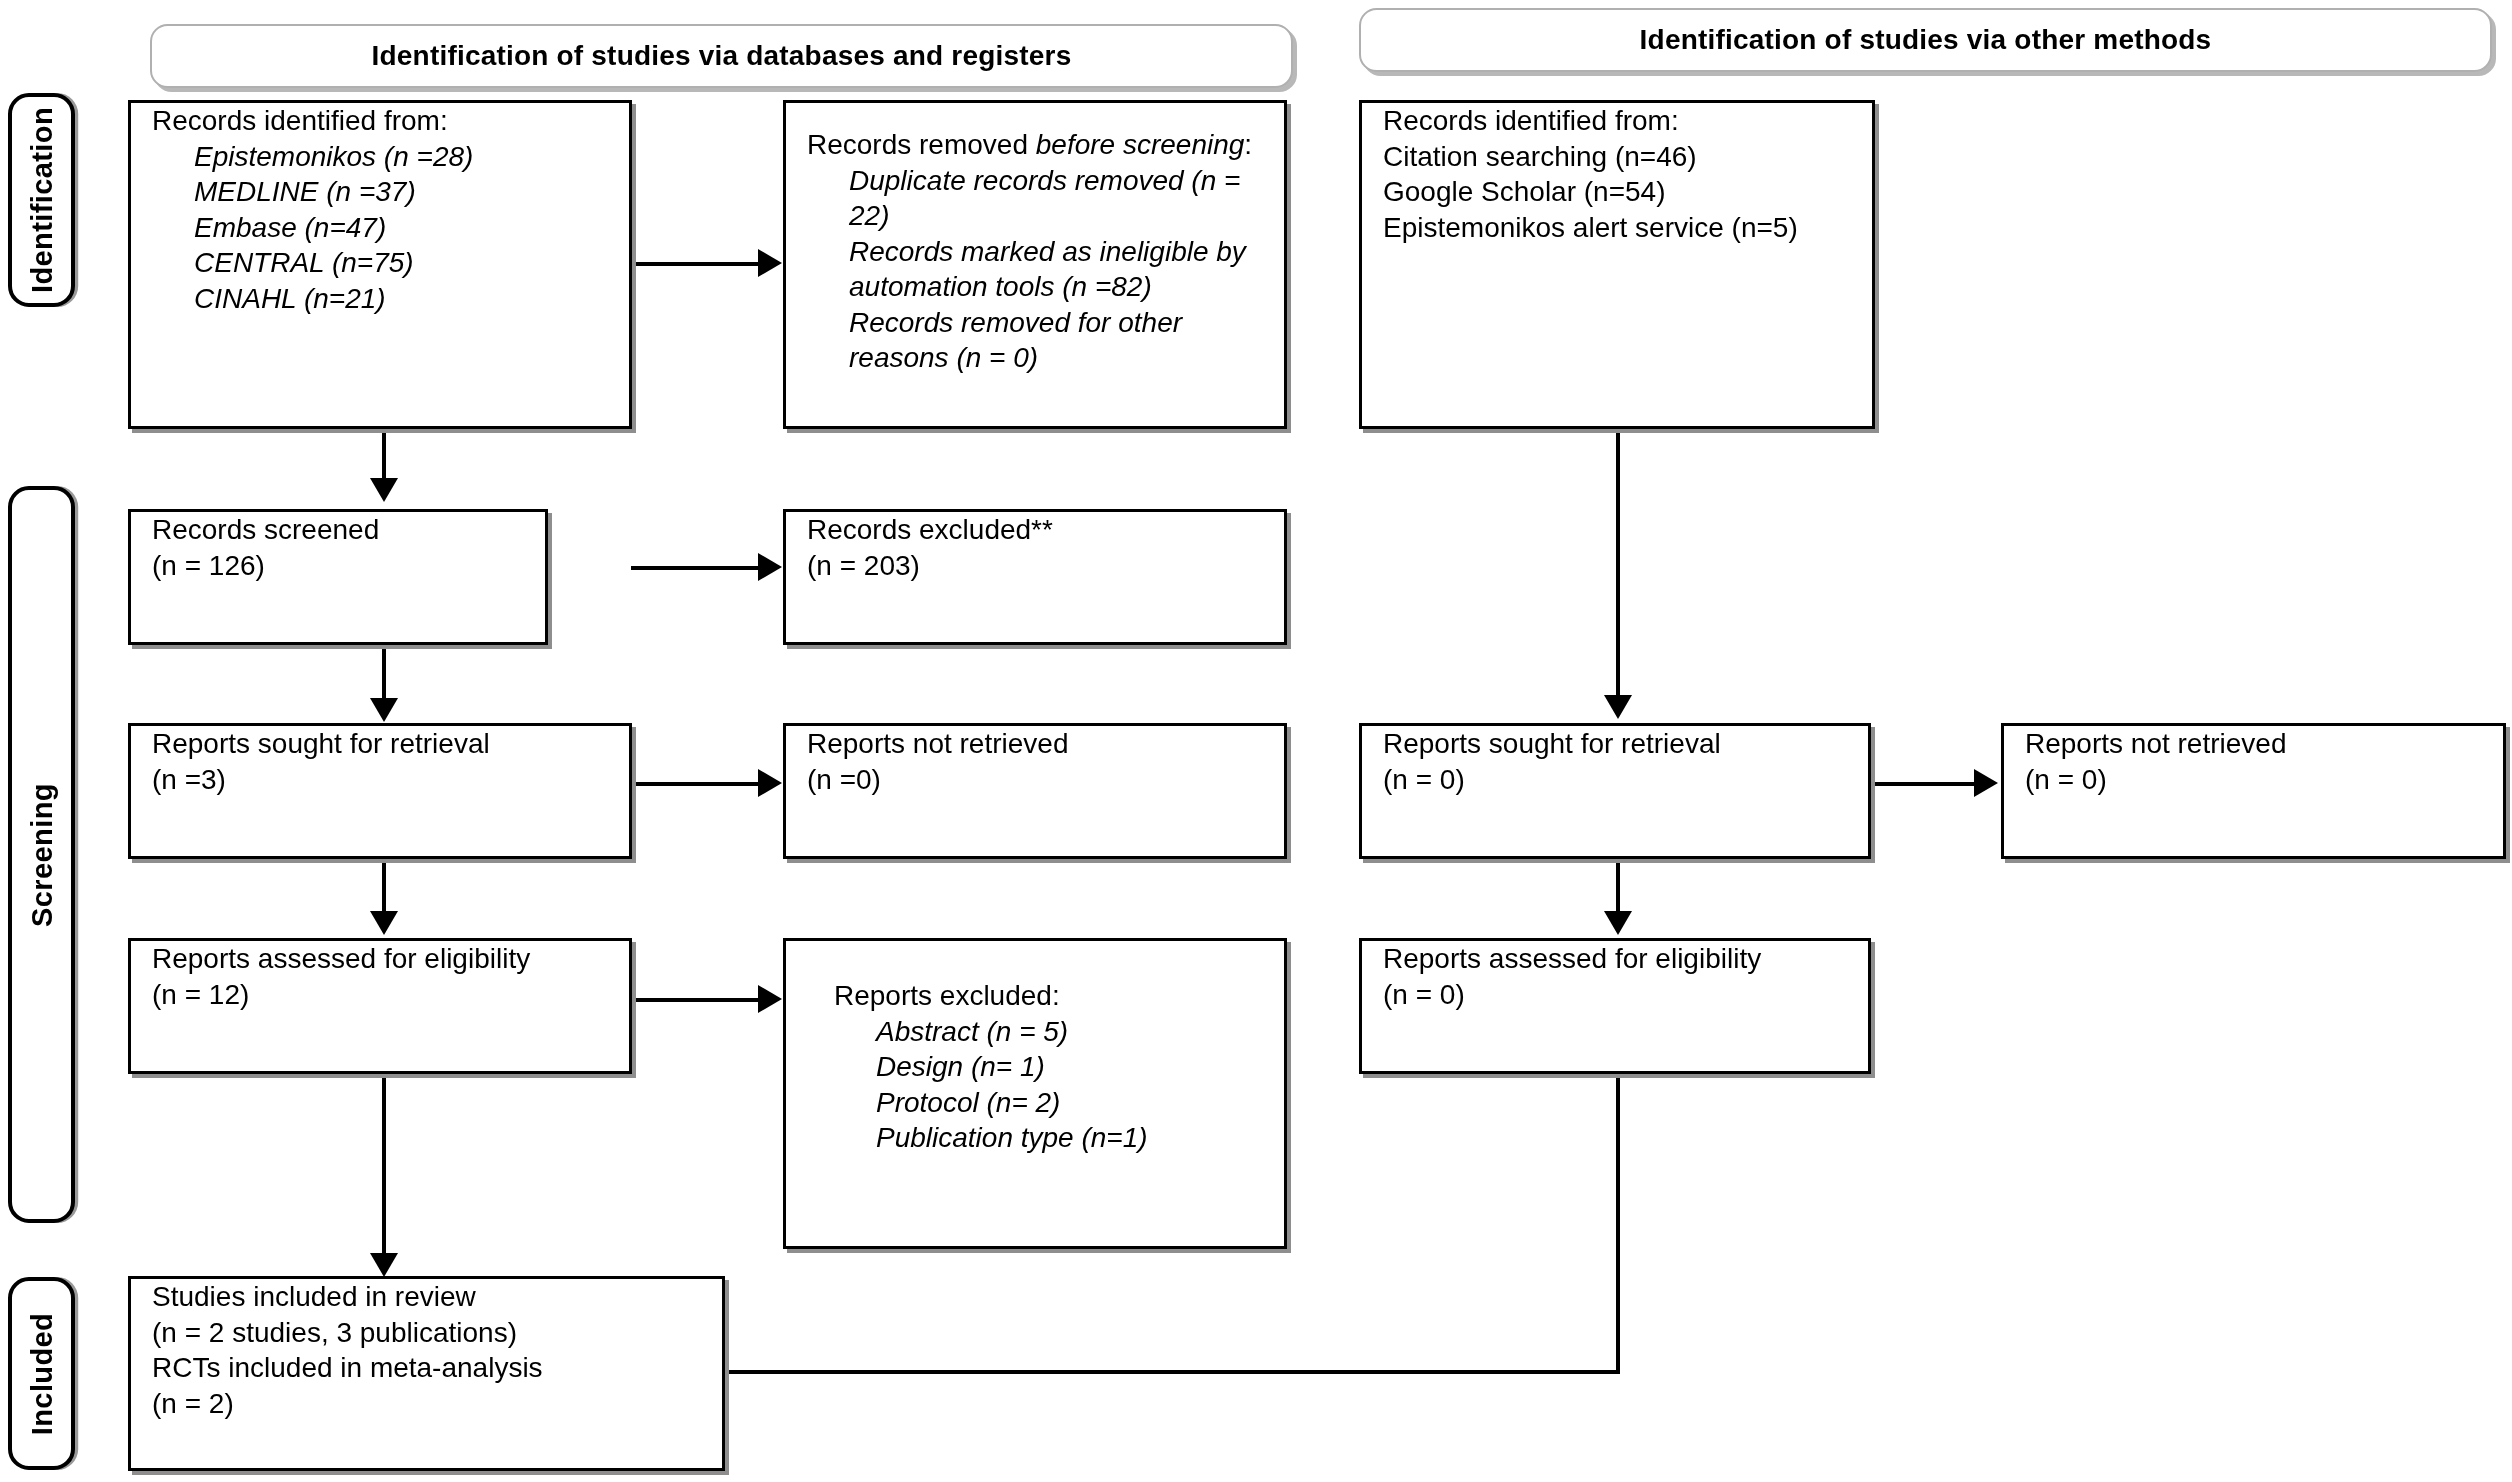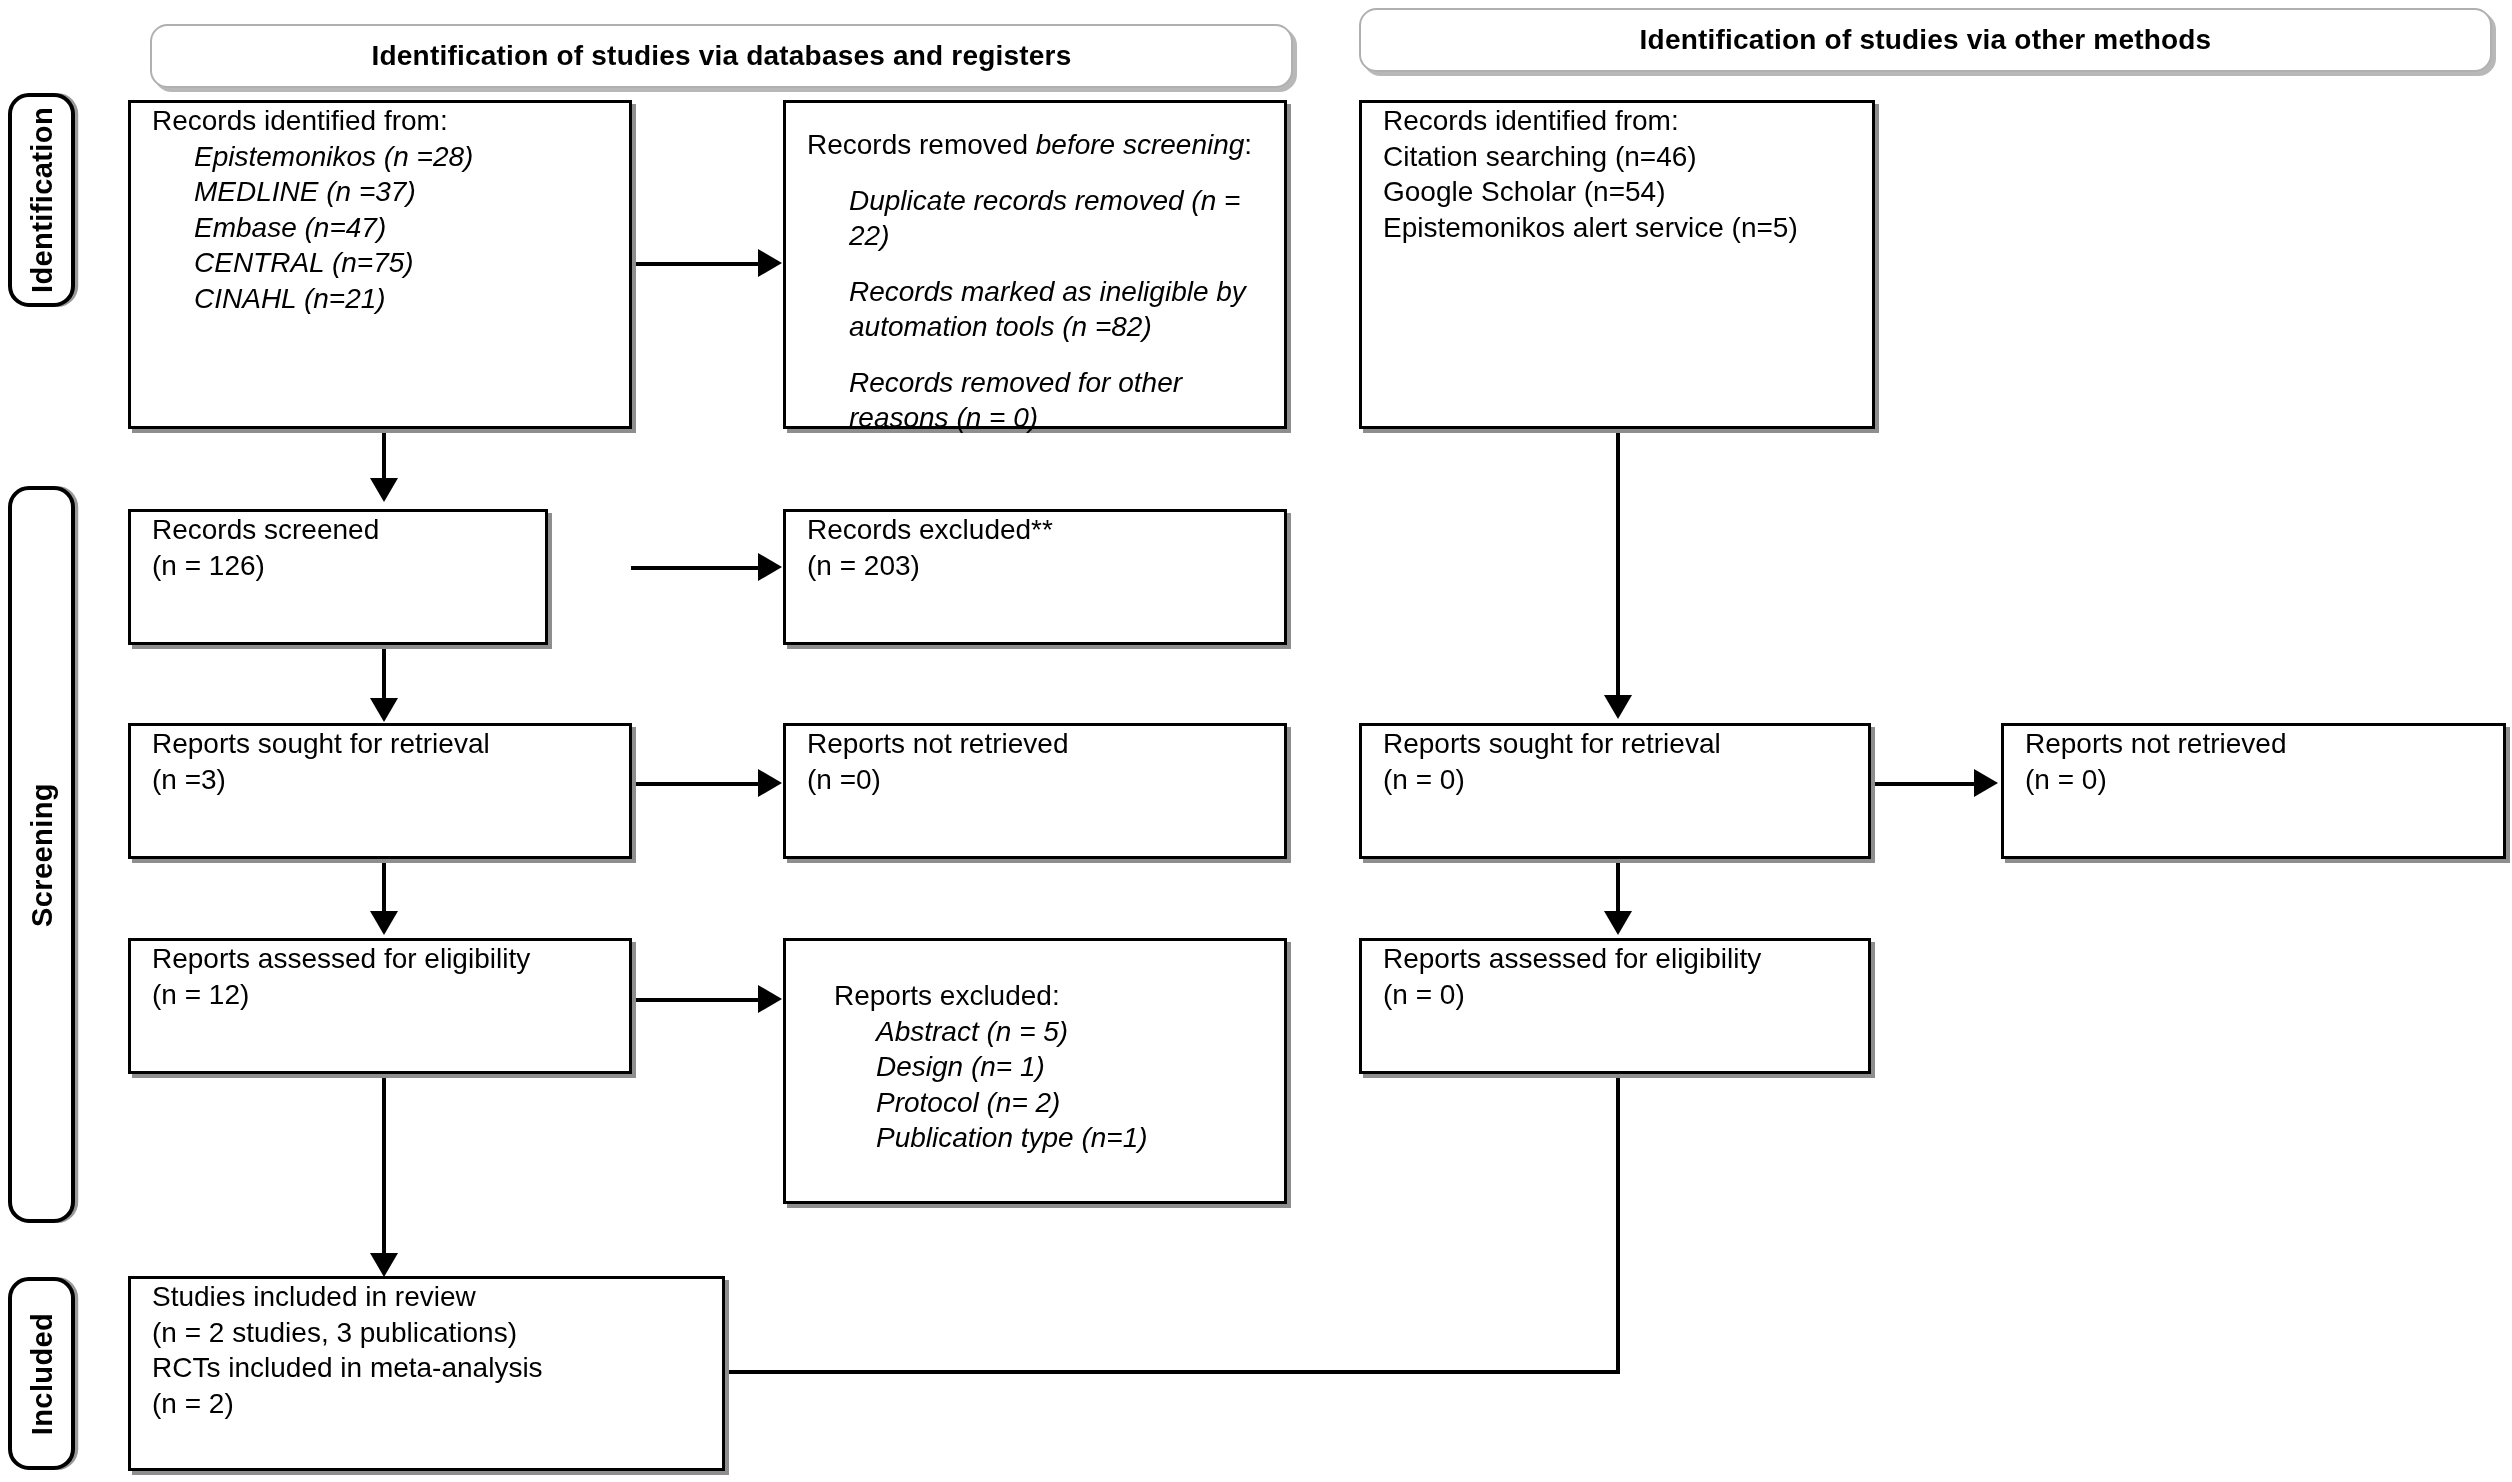--- a/index.html
+++ b/index.html
@@ -181,21 +181,21 @@
 
   <div class="box" style="left:128px; top:100px; width:504px; height:329px;">
     <div class="line">Records identified from:</div>
     <div class="line indent">Epistemonikos (n =28)</div>
     <div class="line indent">MEDLINE (n =37)</div>
     <div class="line indent">Embase (n=47)</div>
     <div class="line indent">CENTRAL (n=75)</div>
     <div class="line indent">CINAHL (n=21)</div>
   </div>
 
-  <div class="box" style="left:783px; top:100px; width:504px; height:329px; justify-content:flex-start; padding-top:24px;gap:20px;">
+  <div class="box" style="left:783px; top:100px; width:504px; height:329px; justify-content:flex-start; padding-top:24px;">
     <div class="line wrap">
       <span>Records removed </span><span class="it">before screening</span><span>:</span>
     </div>
     <div class="line wrap indent">Duplicate records removed (n = 22)</div>
     <div class="line wrap indent">Records marked as ineligible by automation tools (n =82)</div>
     <div class="line wrap indent">Records removed for other reasons (n = 0)</div>
   </div>
 
   <div class="box" style="left:128px; top:509px; width:420px; height:136px;">
     <div class="line">Records screened</div>
@@ -215,21 +215,21 @@
   <div class="box" style="left:783px; top:723px; width:504px; height:136px;">
     <div class="line">Reports not retrieved</div>
     <div class="line">(n =0)</div>
   </div>
 
   <div class="box" style="left:128px; top:938px; width:504px; height:136px;">
     <div class="line">Reports assessed for eligibility</div>
     <div class="line">(n = 12)</div>
   </div>
 
-  <div class="box" style="left:783px; top:938px; width:504px; height:266px; justify-content:flex-start; padding-top:37px;padding-left:48px;">
+  <div class="box" style="left:783px; top:938px; width:504px; height:311px; justify-content:flex-start; padding-top:37px;padding-left:48px;">
     <div class="line">Reports excluded:</div>
     <div class="line indent">Abstract (n = 5)</div>
     <div class="line indent">Design (n= 1)</div>
     <div class="line indent">Protocol (n= 2)</div>
     <div class="line indent">Publication type (n=1)</div>
   </div>
 
   <div class="box" style="left:128px; top:1276px; width:597px; height:195px;">
     <div class="line">Studies included in review</div>
     <div class="line">(n = 2 studies, 3 publications)</div>

